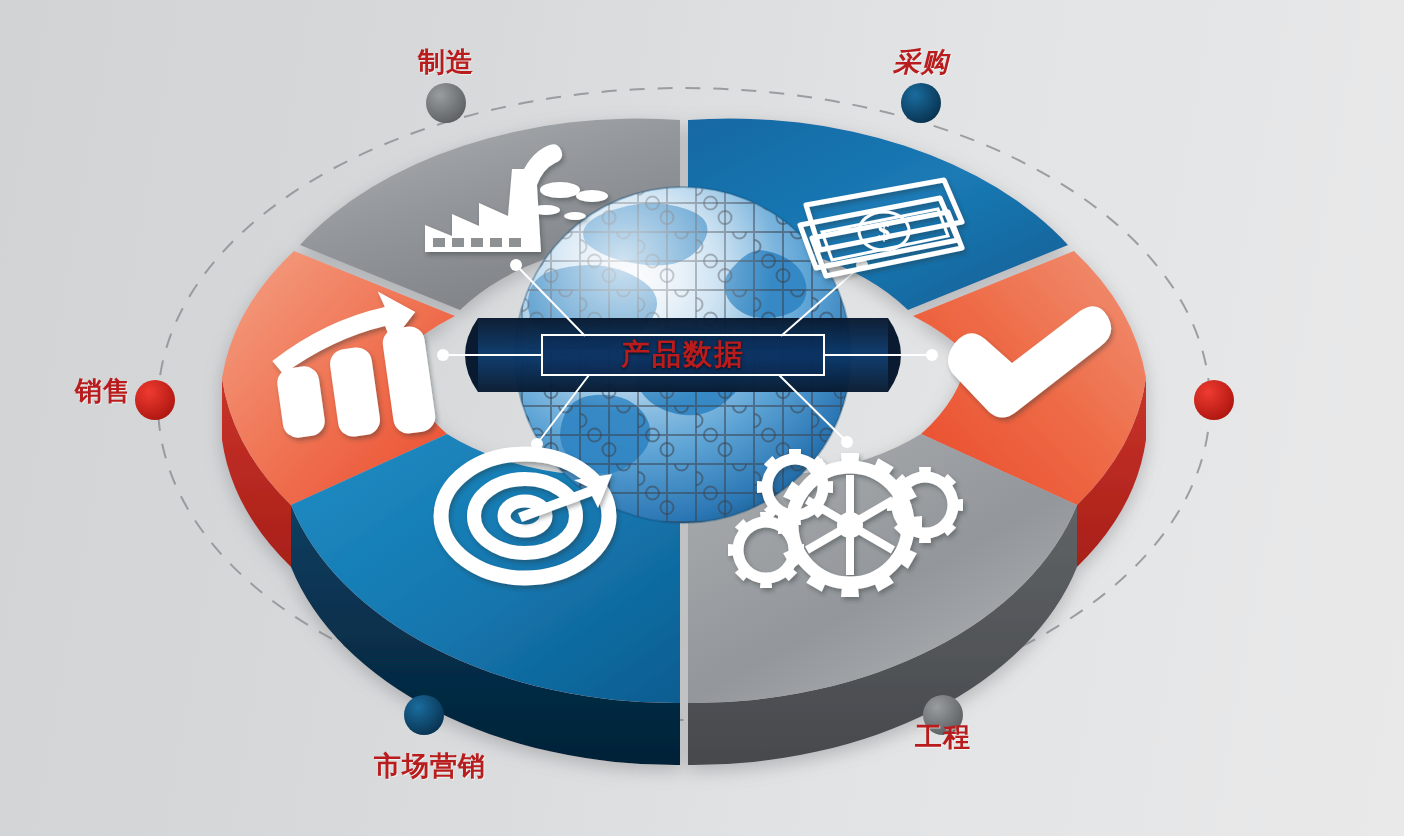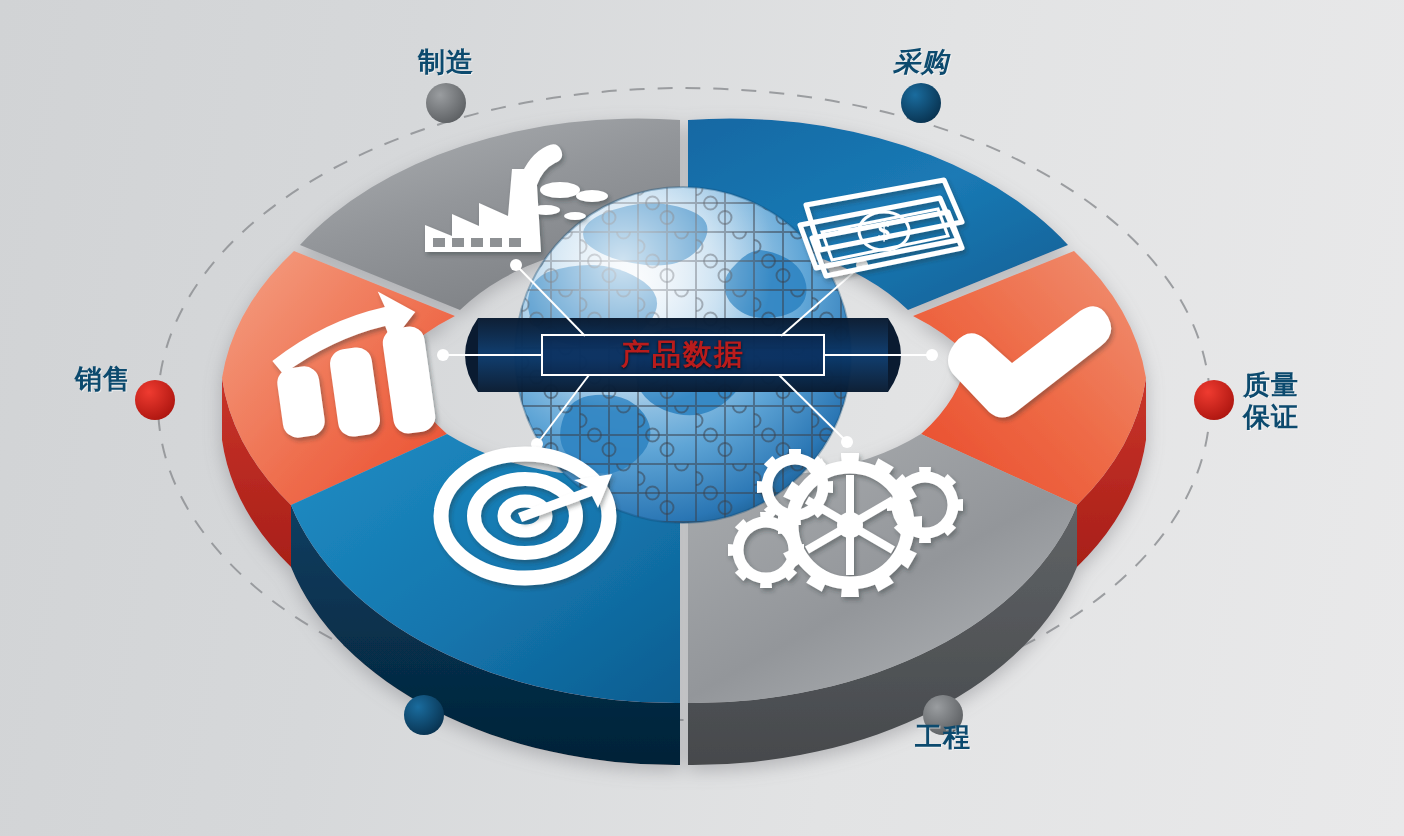--- a/index.html
+++ b/index.html
@@ -6,21 +6,21 @@
   body{
     width:1404px;height:836px;overflow:hidden;
     font-family:"Liberation Sans","DejaVu Sans",sans-serif;
     background:linear-gradient(100deg,#d1d3d5 0%,#d6d8da 28%,#e2e3e4 62%,#e9e9ea 100%);
     position:relative;
   }
   #stage{position:absolute;inset:0;}
   svg.layer{position:absolute;left:0;top:0;width:1404px;height:836px;}
   .lbl{
     position:absolute;
-    color:#0c4a6e;
+    color:#b91c1c;
     font-weight:bold;
     font-size:27px;
     letter-spacing:1px;
     line-height:1.18;
     text-shadow:1px 1px 0 rgba(255,255,255,.55);
     white-space:pre-line;
     user-select:none;
   }
   .lbl.l{text-align:right;}
   .lbl.c{text-align:center;}
@@ -339,25 +339,24 @@
     <circle cx="1214" cy="400" r="20" fill="url(#dRed)"></circle>
     <circle cx="943" cy="715" r="20" fill="url(#dGrey)"></circle>
     <circle cx="424" cy="715" r="20" fill="url(#dNavy)"></circle>
     <circle cx="155" cy="400" r="20" fill="url(#dRed)"></circle>
   </svg>
 
   <div class="lbl c" style="left:386px;top:47px;width:120px;">制造</div>
 
   <div class="lbl c" style="left:861px;top:47px;width:120px;font-style:italic;">采购</div>
 
-  <div class="lbl c" style="left:1243px;top:370px;width:130px;text-align:left;">质量
-保证</div>
 
   <div class="lbl c" style="left:883px;top:722px;width:120px;">工程</div>
 
-
-  <div class="lbl l" style="left:21px;top:364px;width:110px;">销售</div>
+  <div class="lbl c" style="left:344px;top:751px;width:172px;">市场营销</div>
+
+  <div class="lbl l" style="left:21px;top:376px;width:110px;">销售</div>
 
   <div id="center-label">
     <span>产品数据</span>
   </div>
 
 </div>
 
 </body></html>

